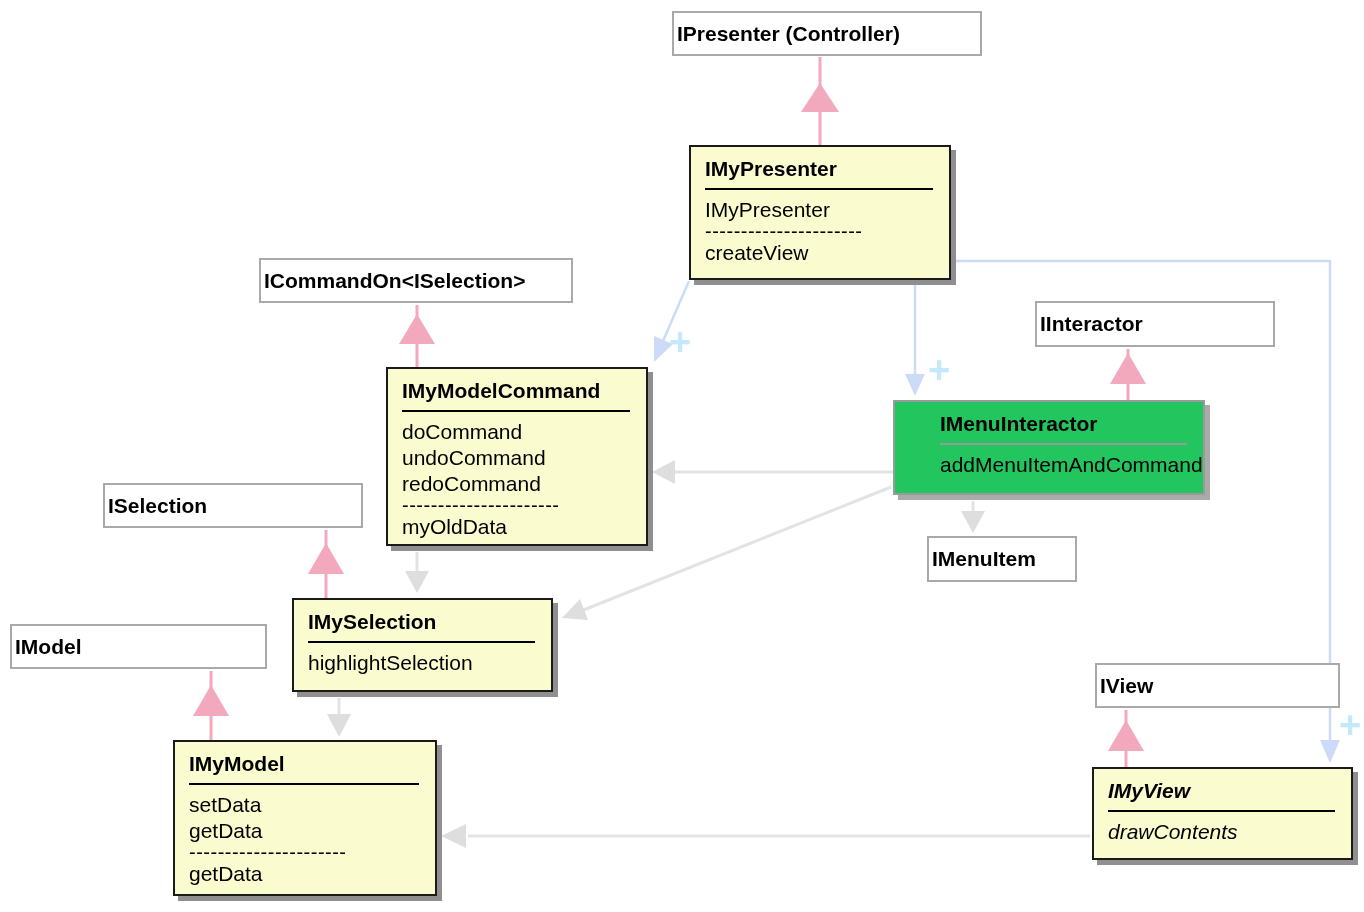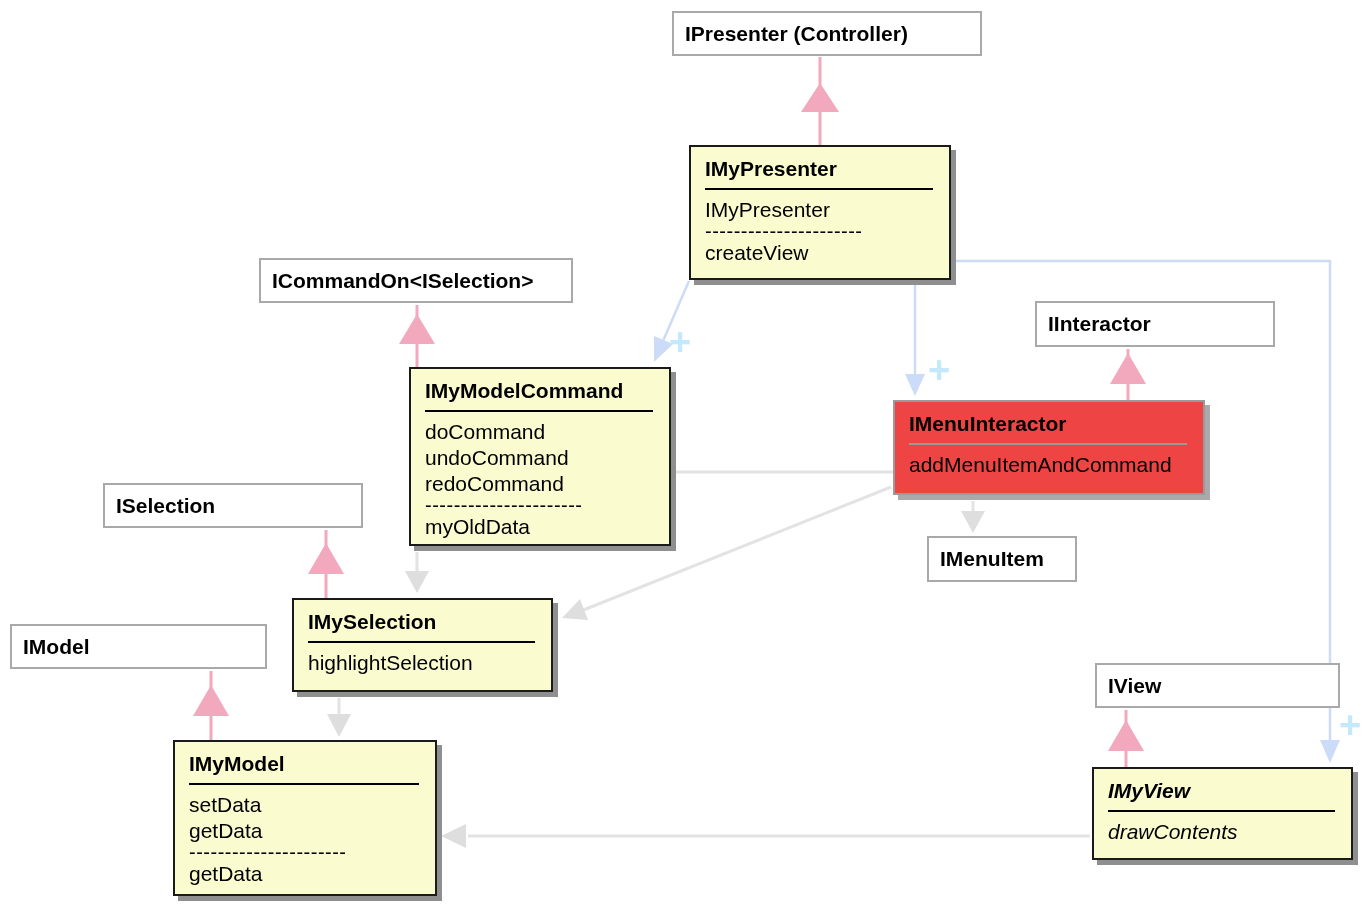--- a/index.html
+++ b/index.html
@@ -10,37 +10,38 @@
   }
   .canvas { position: relative; width: 1364px; height: 912px; background: #fff; }
   .edges { position: absolute; left: 0; top: 0; }
 
   
   .iface {
     position: absolute;
     background: #ffffff;
     border: 2px solid #a9a9a9;
     display: flex; align-items: center;
-    padding-left: 11px;
+    padding-left: 3px;
     font-weight: bold; font-size: 21px; color: #000;
     white-space: nowrap;
   }
 
   
   .cls {
     position: absolute;
     background: #fbfbd0;
     border: 2px solid #1a1a1a;
     box-shadow: 5px 5px 0 0 #8f8f8f;
     overflow: hidden;
   }
   .cls.white {
-    background: #ef4444;
+    background: #22c55e;
     border-color: #9a9a9a;
     box-shadow: 5px 5px 0 0 #aaaaaa;
+    padding-left: 31px;
   }
   .cls-title {
     padding: 10px 14px 0 14px;
     font-weight: bold; font-size: 21px; color: #000;
     white-space: nowrap;
   }
   .cls-underline {
     height: 2px; background: #000;
     margin: 7px 16px 4px 14px;
   }
@@ -134,21 +135,21 @@
   <div class="cls" style="left:689px; top:145px; width:262px; height:135px;">
     <div class="cls-title">IMyPresenter</div>
     <div class="cls-underline"></div>
     <div class="cls-body">
       <div class="cls-member">IMyPresenter</div>
       <div class="cls-member dashes">----------------------</div>
       <div class="cls-member">createView</div>
     </div>
   </div>
 
-  <div class="cls" style="left:386px; top:367px; width:262px; height:179px;margin-left:23px;">
+  <div class="cls" style="left:386px; top:367px; width:262px; height:179px;">
     <div class="cls-title">IMyModelCommand</div>
     <div class="cls-underline"></div>
     <div class="cls-body">
       <div class="cls-member">doCommand</div>
       <div class="cls-member">undoCommand</div>
       <div class="cls-member">redoCommand</div>
       <div class="cls-member dashes">----------------------</div>
       <div class="cls-member">myOldData</div>
     </div>
   </div>

